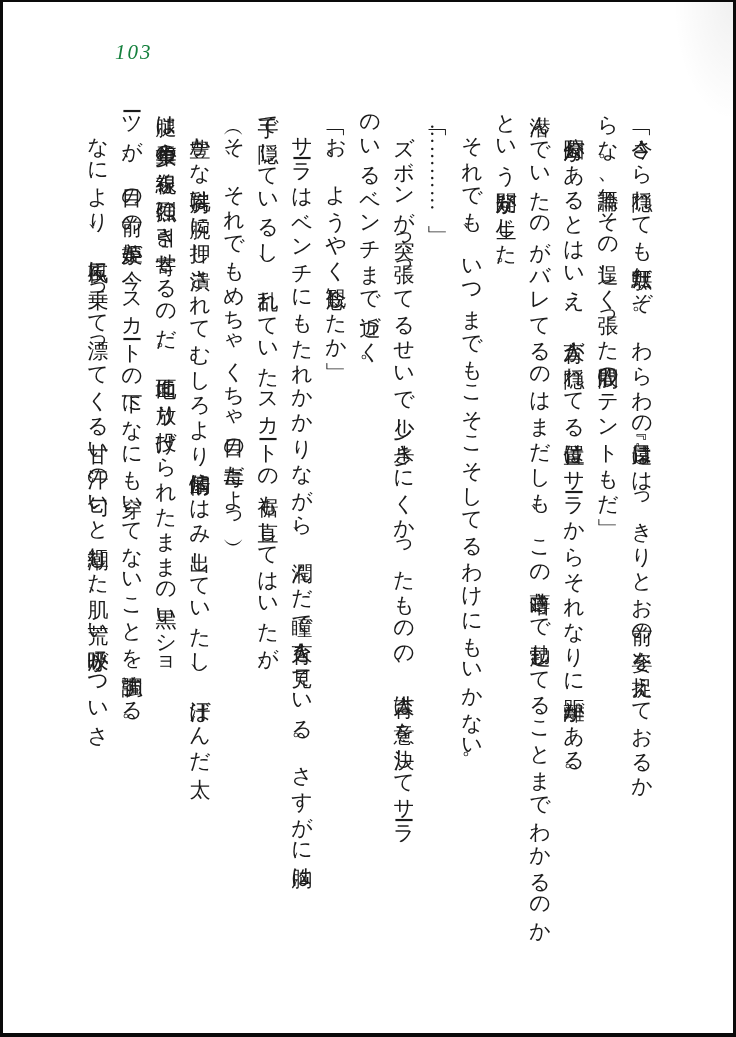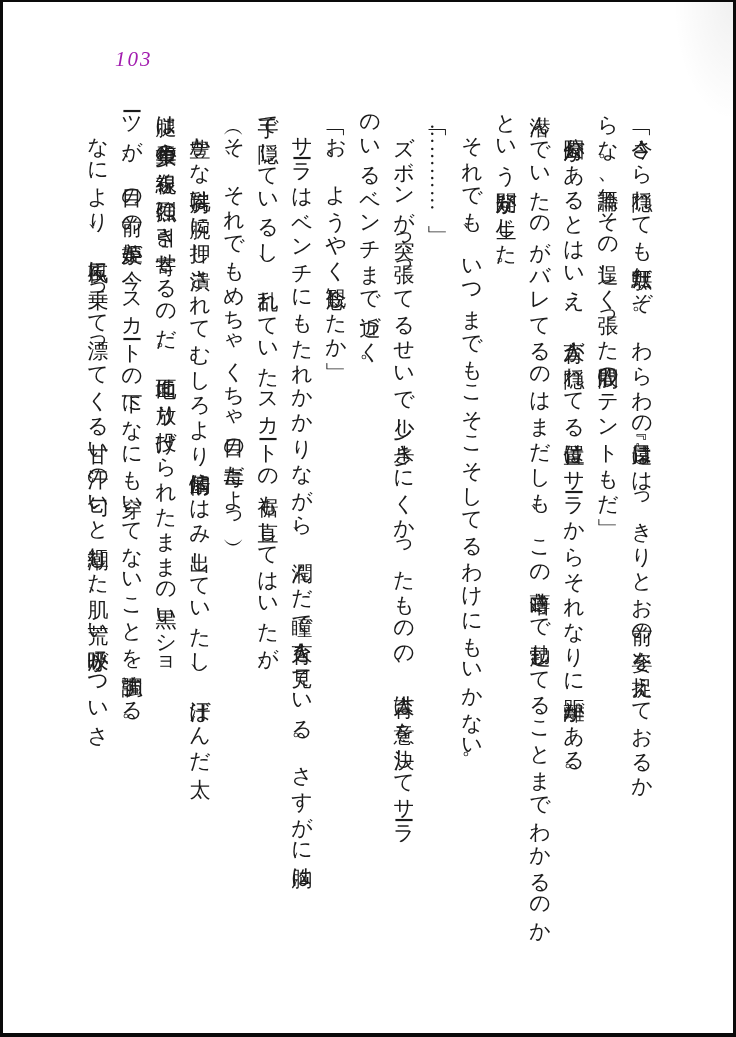--- a/index.html
+++ b/index.html
@@ -26,23 +26,22 @@
     width: 60px; height: 120px;
     background: radial-gradient(ellipse at top right, rgba(0,0,0,0.06), rgba(0,0,0,0) 70%);
     pointer-events: none;
   }
   .page-number {
     position: absolute;
     top: 38px;
     left: 112px;
     font-size: 21px;
     font-style: italic;
-    color: #a21caf;
+    color: #15803d;
     letter-spacing: 2px;
-    margin-top: 7px;
   }
   .text-block {
     position: absolute;
     top: 98px;
     right: 74px;
     height: 860px;
     writing-mode: vertical-rl;
     text-orientation: mixed;
     font-size: 21px;
     letter-spacing: 1.2px;

